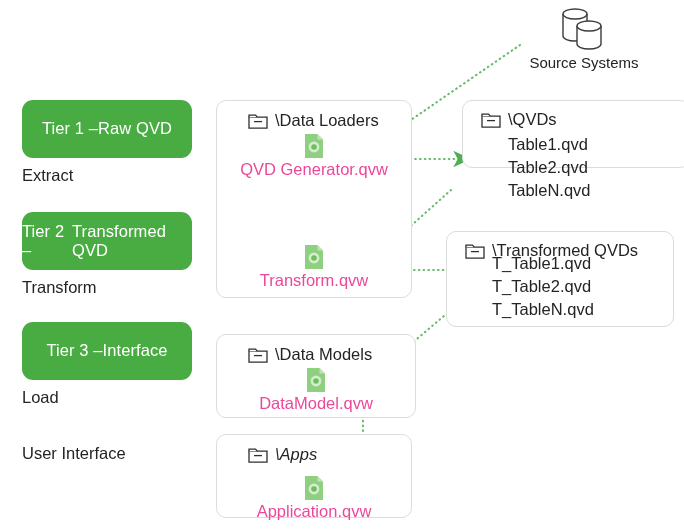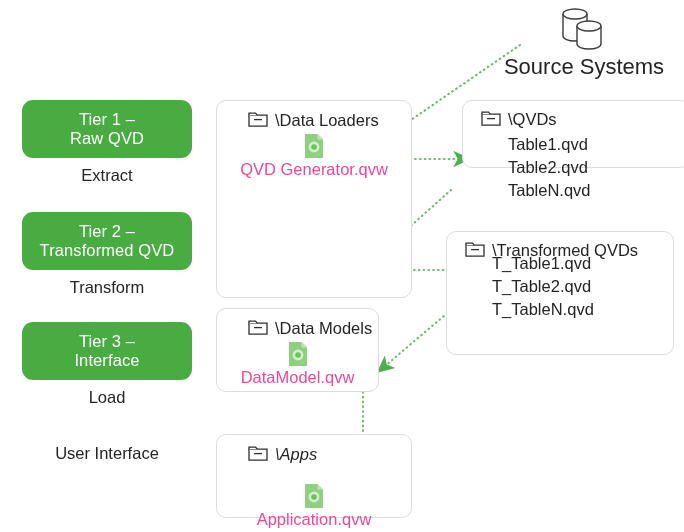--- a/index.html
+++ b/index.html
@@ -34,46 +34,46 @@
     left: 22px;
   }
   .tier-pill {
     box-sizing: border-box;
     width: 170px;
     height: 58px;
     background: #49ac43;
     border-radius: 11px;
     color: #ffffff;
     display: flex;
-    flex-direction: column;
+    flex-direction: row;
     align-items: center;
     justify-content: center;
     line-height: 1.18;
     font-size: 16.5px;
     letter-spacing: .1px;
   }
   .tier-pill span { display: block; }
   .tier-caption {
-    text-align: center;
+    text-align: left;
     color: #242424;
     font-size: 16.5px;
     margin-top: 8px;
   }
 
   
   .card {
     position: absolute;
     box-sizing: border-box;
     background: #ffffff;
     border: 1.3px solid #dcdcdc;
     border-radius: 10px;
   }
   .card-head {
     display: flex;
-    align-items: flex-start;
+    align-items: flex-end;
     gap: 7px;
     color: #242424;
     font-size: 16.5px;
     white-space: nowrap;
   }
   .folder-ico { flex: 0 0 auto; display: block; }
 
   .file-list {
     margin: 0;
     padding: 0;
@@ -103,21 +103,21 @@
     position: absolute;
     left: 489px;
     top: 4px;
     width: 190px;
     text-align: center;
   }
   #source-systems .db-ico { display: block; margin: 0 auto; }
   #source-systems .src-label {
     display: block;
     color: #242424;
-    font-size: 22px;
+    font-size: 15px;
     margin-top: 2px;
   }
 </style>
 </head>
 <body>
 
 <div id="stage">
 
   <svg id="wires" viewBox="0 0 684 532" xmlns="http://www.w3.org/2000/svg">
     <defs>
@@ -194,55 +194,64 @@
     <div class="qvw" style="top:32px;">
       <svg class="qvw-ico" width="22" height="26" viewBox="0 0 22 26" xmlns="http://www.w3.org/2000/svg">
         <path d="M2,1 L14.5,1 L20,6.5 L20,25 L2,25 Z" fill="#8ed07f"></path>
         <path d="M14.5,1 L20,6.5 L14.5,6.5 Z" fill="#bfe3b4"></path>
         <circle cx="11" cy="14" r="5.4" fill="#ffffff" opacity="0.62"></circle>
         <circle cx="11" cy="14" r="2.8" fill="#6fbf5e"></circle>
       </svg>
       <span class="qvw-label">QVD Generator.qvw</span>
     </div>
 
+    <div class="qvw" style="top:143px;">
+      <svg class="qvw-ico" width="22" height="26" viewBox="0 0 22 26" xmlns="http://www.w3.org/2000/svg">
+        <path d="M2,1 L14.5,1 L20,6.5 L20,25 L2,25 Z" fill="#8ed07f"></path>
+        <path d="M14.5,1 L20,6.5 L14.5,6.5 Z" fill="#bfe3b4"></path>
+        <circle cx="11" cy="14" r="5.4" fill="#ffffff" opacity="0.62"></circle>
+        <circle cx="11" cy="14" r="2.8" fill="#6fbf5e"></circle>
+      </svg>
+      <span class="qvw-label">Transform.qvw</span>
+    </div>
   </div>
 
   <div class="card" style="left:462px; top:100px; width:228px; height:68px;">
     <div class="card-head" style="position:absolute; left:18px; top:9px;">
       <svg class="folder-ico" width="20" height="17" viewBox="0 0 20 17" xmlns="http://www.w3.org/2000/svg">
         <path d="M1,4.2 L1,15.2 L19,15.2 L19,4.2 Z" fill="#fff" stroke="#2f2f2f" stroke-width="1.3"></path>
         <path d="M1,4.2 L1,2.2 L7.6,2.2 L9.2,4.2" fill="#fff" stroke="#2f2f2f" stroke-width="1.3"></path>
         <path d="M6,8.6 L14,8.6" stroke="#2f2f2f" stroke-width="1.3"></path>
       </svg>
       <span>\QVDs</span>
     </div>
     <ul class="file-list" style="position:absolute; left:45px; top:32px;">
       <li>Table1.qvd</li>
       <li>Table2.qvd</li>
       <li>TableN.qvd</li>
     </ul>
   </div>
 
-  <div class="card" style="left:446px; top:231px; width:228px; height:124px;">
+  <div class="card" style="left:446px; top:231px; width:228px; height:96px;">
     <div class="card-head" style="position:absolute; left:18px; top:9px;">
       <svg class="folder-ico" width="20" height="17" viewBox="0 0 20 17" xmlns="http://www.w3.org/2000/svg">
         <path d="M1,4.2 L1,15.2 L19,15.2 L19,4.2 Z" fill="#fff" stroke="#2f2f2f" stroke-width="1.3"></path>
         <path d="M1,4.2 L1,2.2 L7.6,2.2 L9.2,4.2" fill="#fff" stroke="#2f2f2f" stroke-width="1.3"></path>
         <path d="M6,8.6 L14,8.6" stroke="#2f2f2f" stroke-width="1.3"></path>
       </svg>
       <span>\Transformed QVDs</span>
     </div>
     <ul class="file-list" style="position:absolute; left:45px; top:20px;">
       <li>T_Table1.qvd</li>
       <li>T_Table2.qvd</li>
       <li>T_TableN.qvd</li>
     </ul>
   </div>
 
-  <div class="card" style="left:216px; top:308px; width:163px; height:84px;">
+  <div class="card" style="left:216px; top:334px; width:200px; height:84px;">
     <div class="card-head" style="position:absolute; left:31px; top:10px;">
       <svg class="folder-ico" width="20" height="17" viewBox="0 0 20 17" xmlns="http://www.w3.org/2000/svg">
         <path d="M1,4.2 L1,15.2 L19,15.2 L19,4.2 Z" fill="#fff" stroke="#2f2f2f" stroke-width="1.3"></path>
         <path d="M1,4.2 L1,2.2 L7.6,2.2 L9.2,4.2" fill="#fff" stroke="#2f2f2f" stroke-width="1.3"></path>
         <path d="M6,8.6 L14,8.6" stroke="#2f2f2f" stroke-width="1.3"></path>
       </svg>
       <span>\Data Models</span>
     </div>
     <div class="qvw" style="top:32px;">
       <svg class="qvw-ico" width="22" height="26" viewBox="0 0 22 26" xmlns="http://www.w3.org/2000/svg">
@@ -257,21 +266,21 @@
 
   <div class="card" style="left:216px; top:434px; width:196px; height:84px;">
     <div class="card-head" style="position:absolute; left:31px; top:10px;font-style:italic;">
       <svg class="folder-ico" width="20" height="17" viewBox="0 0 20 17" xmlns="http://www.w3.org/2000/svg">
         <path d="M1,4.2 L1,15.2 L19,15.2 L19,4.2 Z" fill="#fff" stroke="#2f2f2f" stroke-width="1.3"></path>
         <path d="M1,4.2 L1,2.2 L7.6,2.2 L9.2,4.2" fill="#fff" stroke="#2f2f2f" stroke-width="1.3"></path>
         <path d="M6,8.6 L14,8.6" stroke="#2f2f2f" stroke-width="1.3"></path>
       </svg>
       <span>\Apps</span>
     </div>
-    <div class="qvw" style="top:48px;">
+    <div class="qvw" style="top:40px;">
       <svg class="qvw-ico" width="22" height="26" viewBox="0 0 22 26" xmlns="http://www.w3.org/2000/svg">
         <path d="M2,1 L14.5,1 L20,6.5 L20,25 L2,25 Z" fill="#8ed07f"></path>
         <path d="M14.5,1 L20,6.5 L14.5,6.5 Z" fill="#bfe3b4"></path>
         <circle cx="11" cy="14" r="5.4" fill="#ffffff" opacity="0.62"></circle>
         <circle cx="11" cy="14" r="2.8" fill="#6fbf5e"></circle>
       </svg>
       <span class="qvw-label">Application.qvw</span>
     </div>
   </div>
 

